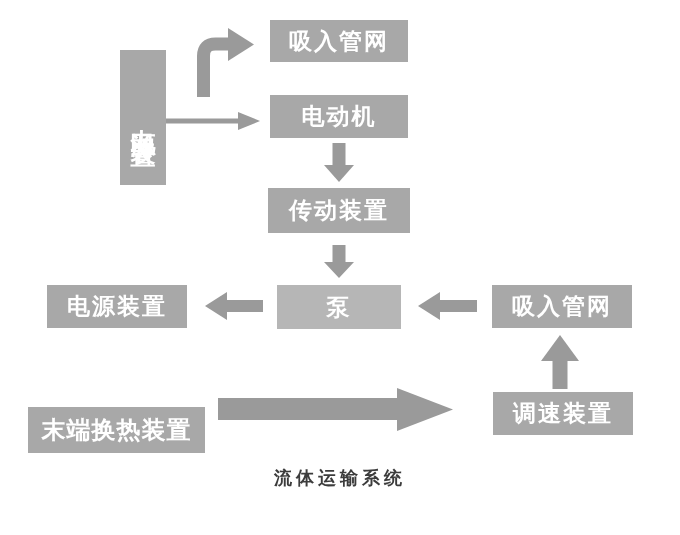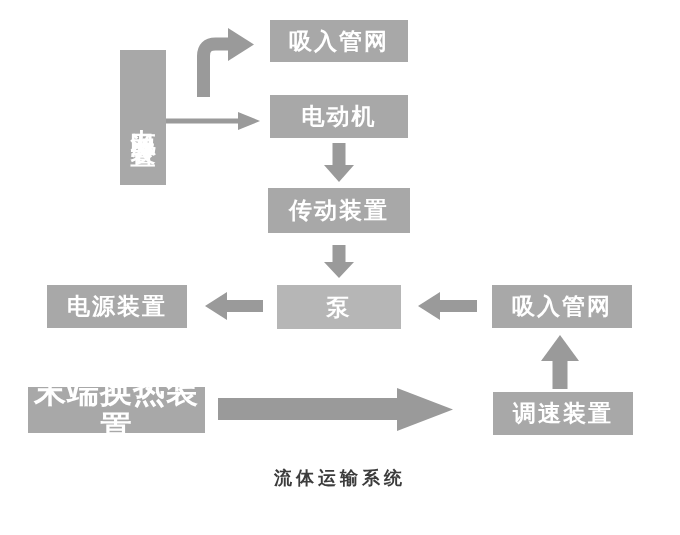--- a/index.html
+++ b/index.html
@@ -43,21 +43,21 @@
   .node.light {
     background: #b6b6b6;
   }
   #node-power-supply      { left: 120px; top: 50px;  width: 46px;  height: 135px; }
   #node-speed-control     { left: 270px; top: 20px;  width: 138px; height: 42px; }
   #node-motor             { left: 270px; top: 95px;  width: 138px; height: 43px; }
   #node-transmission      { left: 268px; top: 188px; width: 142px; height: 45px; }
   #node-pump              { left: 277px; top: 285px; width: 124px; height: 44px; }
   #node-discharge-network { left: 47px;  top: 285px; width: 140px; height: 43px; }
   #node-suction-network   { left: 492px; top: 285px; width: 140px; height: 43px; }
-  #node-terminal-heat     { left: 28px;  top: 387px; width: 177px; height: 46px; font-size: 32px; letter-spacing: 1px; }
+  #node-terminal-heat     { left: 28px;  top: 407px; width: 177px; height: 46px; font-size: 24px; letter-spacing: 1px; }
   #node-cooling-tower     { left: 493px; top: 392px; width: 140px; height: 43px; }
   .diagram-title {
     position: absolute;
     left: 0;
     top: 466px;
     width: 680px;
     text-align: center;
     color: #3c3c3c;
     font-family: "Liberation Serif", "DejaVu Serif", serif;
     font-weight: bold;

